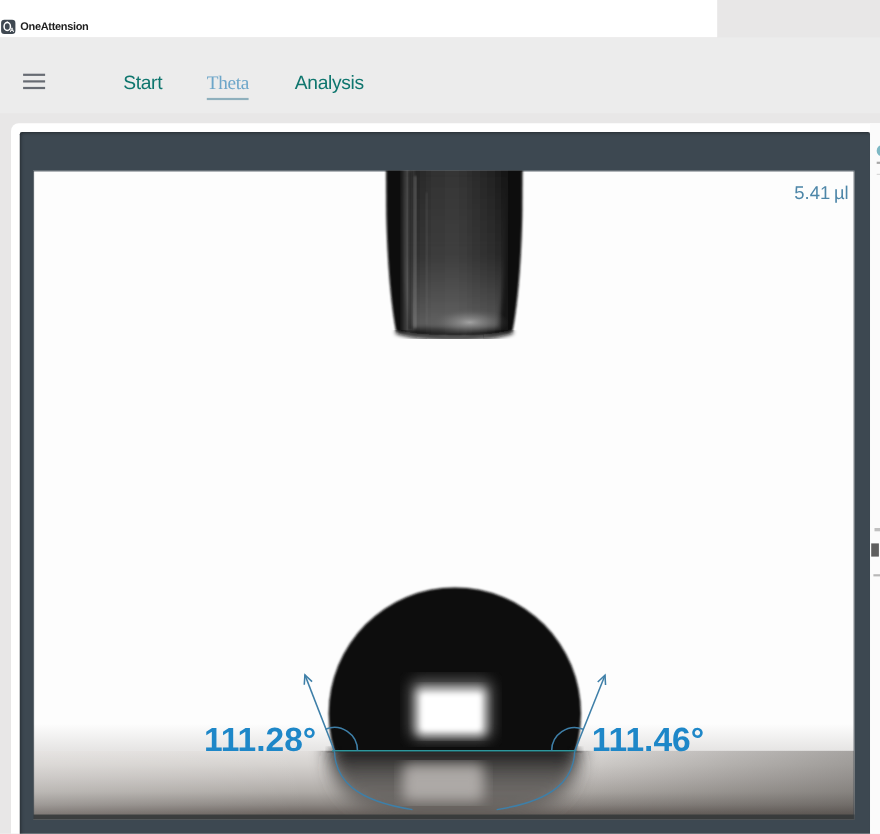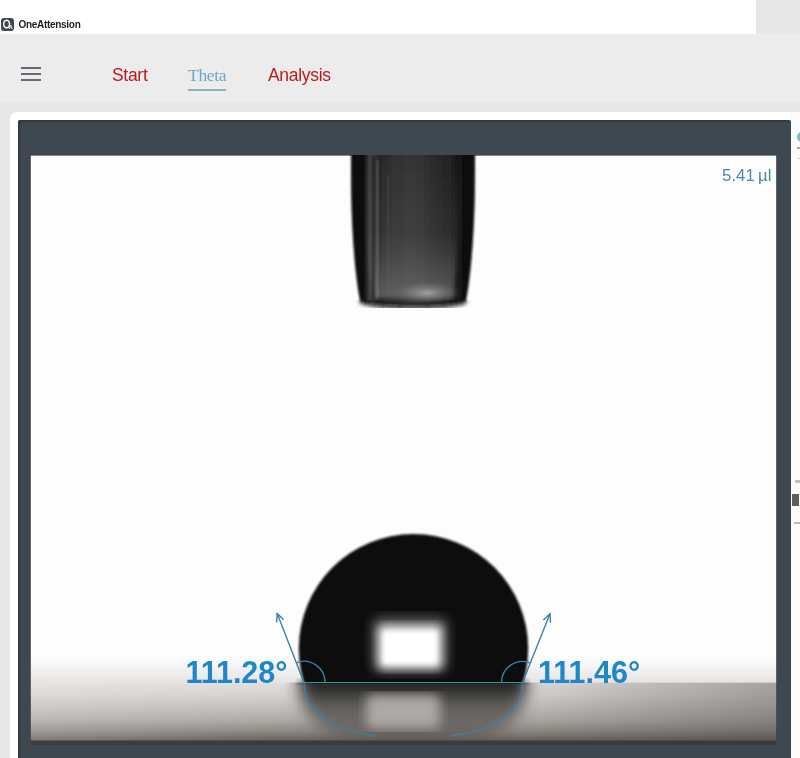--- a/index.html
+++ b/index.html
@@ -1,23 +1,23 @@
 <!DOCTYPE html>
 <html><head>
 <meta charset="utf-8">
 <style>
   html,body{margin:0;padding:0;}
   body{width:800px;height:758px;background:#e8e7e7;font-family:"Liberation Sans",sans-serif;overflow:hidden;position:relative;}
-  .titlebar{position:absolute;left:0;top:0;width:756px;height:34px;background:#ffffff;}
+  .titlebar{position:absolute;left:0;top:0;width:652px;height:34px;background:#ffffff;}
   .appicon{position:absolute;left:1px;top:18px;width:13px;height:13px;background:#3f4851;border-radius:3px;}
   .apptitle{position:absolute;left:18.5px;top:19px;font-size:10px;font-weight:700;color:#1f1f1f;letter-spacing:-0.3px;}
   .nav{position:absolute;left:0;top:34px;width:800px;height:69px;background:#ececec;}
   .ham{position:absolute;left:21.3px;top:33.2px;width:20px;height:16px;}
   .ham div{height:2px;background:#676b73;margin-bottom:3.8px;}
-  .navitem{position:absolute;top:31px;font-size:17.5px;color:#b91c1c;letter-spacing:-0.3px;}
+  .navitem{position:absolute;top:31px;font-size:17.5px;color:#0f766e;letter-spacing:-0.3px;}
   .whitepanel{position:absolute;left:10px;top:112px;width:790px;height:646px;background:#ffffff;border-radius:7px 0 0 0;}
   .darkpanel{position:absolute;left:18px;top:119.5px;width:773px;height:639px;background:#3d4851;border-radius:2px 2px 0 0;box-shadow:inset 2px 2px 3px -1px rgba(0,0,0,0.38);}
   .rightstrip{position:absolute;left:791px;top:112px;width:9px;height:646px;background:#fbfbfb;}
   .tealcircle{position:absolute;left:797.2px;top:132px;width:9.5px;height:9.5px;border-radius:50%;background:#7db8c4;}
   .frag{position:absolute;background:#9a9a9a;}
 </style>
 </head>
 <body>
   <div class="titlebar">
     <div class="appicon">

